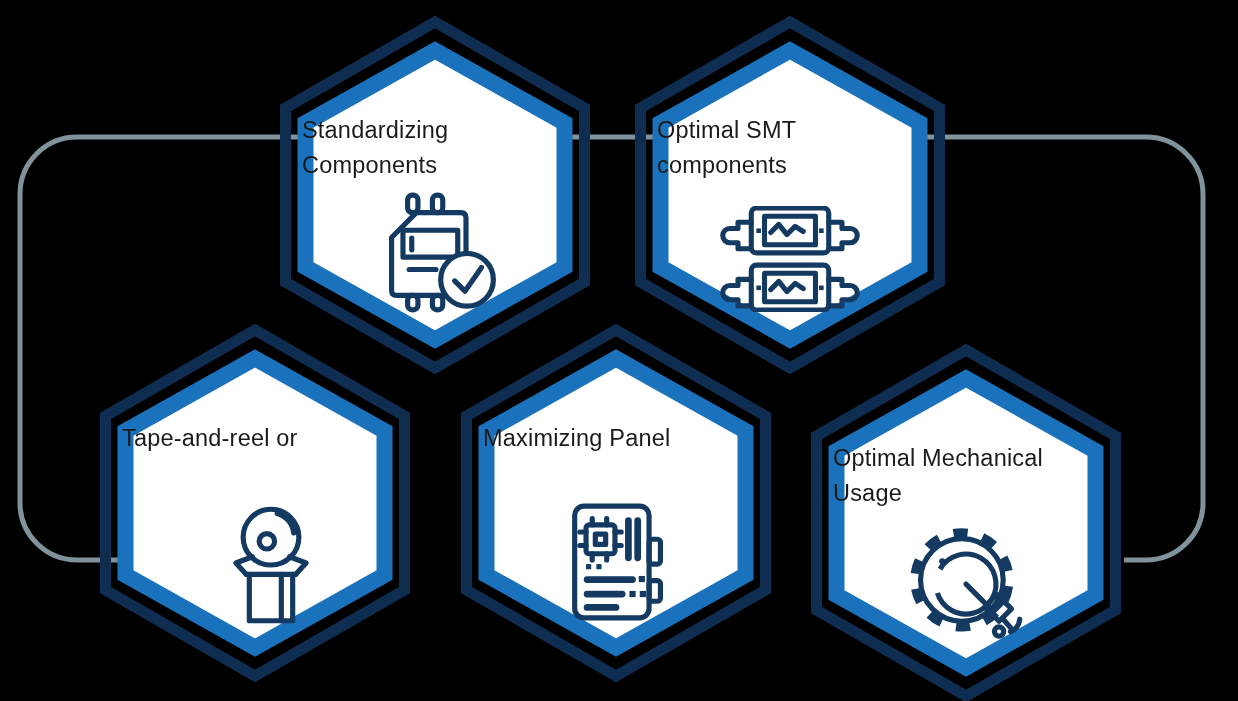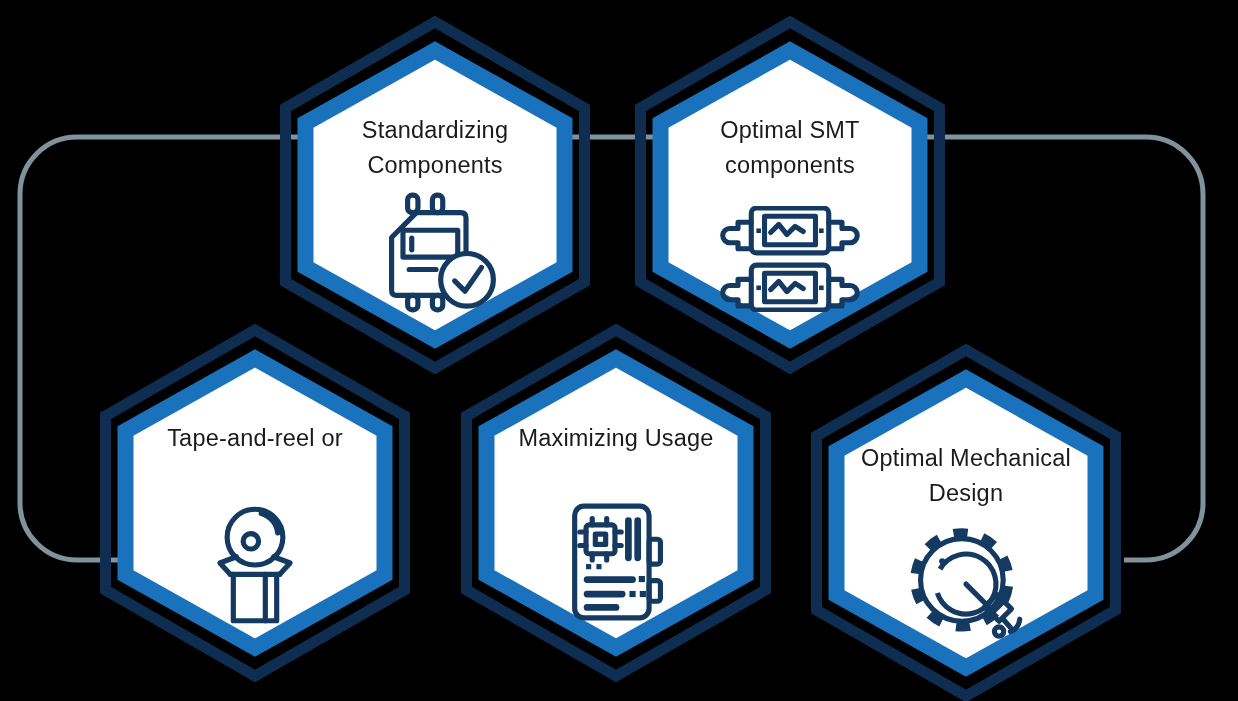--- a/index.html
+++ b/index.html
@@ -5,21 +5,21 @@
   html,body{margin:0;padding:0;background:#000;}
   .stage{
     position:relative;width:1238px;height:701px;background:#000000;
     font-family:"Liberation Sans",sans-serif;overflow:hidden;
   }
   .connector-svg{position:absolute;left:0;top:0;}
   .hex{position:absolute;width:310px;height:358px;}
   .hex-bg{position:absolute;left:0;top:0;}
   .hex-label{
     position:absolute;top:97px;left:22px;right:22px;
-    text-align:center;font-size:23.5px;line-height:35px;color:#1b1b1b;
+    text-align:left;font-size:23.5px;line-height:35px;color:#1b1b1b;
     font-weight:400;letter-spacing:0.2px;
   }
   .hex-label span{display:block;}
   .hex-icon{position:absolute;left:50%;transform:translateX(-50%);top:176px;}
   .hex-icon.wide{top:190px;}
   svg .ic{fill:none;stroke:#143a61;stroke-width:5;stroke-linecap:round;stroke-linejoin:round;}
   svg .ic-thick{fill:none;stroke:#143a61;stroke-width:6.5;stroke-linecap:round;}
   svg .ic-fill{fill:#143a61;stroke:none;}
   svg .ic-white{fill:#ffffff;stroke:#143a61;stroke-width:5;}
 </style>
@@ -79,21 +79,21 @@
         <rect class="ic" x="50" y="10" width="50" height="28"></rect>
         <path class="ic" d="M56 26 L64 18 L72 28 L80 20 L88 25"></path>
         <rect class="ic-fill" x="42" y="22" width="4.5" height="4.5"></rect>
         <rect class="ic-fill" x="103.5" y="22" width="4.5" height="4.5"></rect>
         <path class="ic" d="M37 16 H24 V22 H16 A7 7 0 0 0 16 36 H24 V42 H37"></path>
         <path class="ic" d="M113 16 H126 V22 H134 A7 7 0 0 1 134 36 H126 V42 H113"></path>
       </g>
     </svg>
   </div>
 
-  <div class="hex" style="left:100px;top:324px;">
+  <div class="hex" style="left:100px;top:324px;padding-left:31px;">
     <svg class="hex-bg" width="310" height="358" viewBox="0 0 310 358">
       <polygon points="155,6 304.5,92 304.5,266 155,352 5.5,266 5.5,92" fill="none" stroke="#0f2d50" stroke-width="11"></polygon>
       <polygon points="155,34.5 284.5,107 284.5,251 155,323.5 25.5,251 25.5,107" fill="#ffffff" stroke="#1b72bc" stroke-width="16"></polygon>
     </svg>
     <div class="hex-label">
       <span>Tape-and-reel or</span>
     </div>
     <svg class="hex-icon" width="124" height="128" viewBox="0 0 120 124">
       <circle class="ic-white" cx="60" cy="36" r="27"></circle>
       <circle class="ic" cx="56" cy="40" r="7.5"></circle>
@@ -105,21 +105,21 @@
       <path class="ic" d="M70 72 V117"></path>
     </svg>
   </div>
 
   <div class="hex" style="left:461px;top:324px;">
     <svg class="hex-bg" width="310" height="358" viewBox="0 0 310 358">
       <polygon points="155,6 304.5,92 304.5,266 155,352 5.5,266 5.5,92" fill="none" stroke="#0f2d50" stroke-width="11"></polygon>
       <polygon points="155,34.5 284.5,107 284.5,251 155,323.5 25.5,251 25.5,107" fill="#ffffff" stroke="#1b72bc" stroke-width="16"></polygon>
     </svg>
     <div class="hex-label">
-      <span>Maximizing Usage</span>
+      <span>Maximizing Panel</span>
     </div>
     <svg class="hex-icon" width="124" height="124" viewBox="0 0 120 120">
       <rect class="ic" x="92" y="38" width="11" height="24" rx="3"></rect>
       <rect class="ic" x="92" y="78" width="11" height="20" rx="3"></rect>
       <rect class="ic" x="20" y="6" width="72" height="108" rx="9"></rect>
       <rect class="ic" x="31" y="24" width="28" height="28" rx="3"></rect>
       <rect class="ic" x="40" y="33" width="10" height="10"></rect>
       <path class="ic" d="M37 24 V18 M51 24 V18 M37 52 V58 M51 52 V58 M31 31 H25 M31 44 H25 M59 31 H65 M59 44 H65"></path>
       <path class="ic-thick" d="M72 20 V56"></path>
       <path class="ic-thick" d="M81 20 V56"></path>
@@ -134,21 +134,21 @@
     </svg>
   </div>
 
   <div class="hex" style="left:811px;top:344px;">
     <svg class="hex-bg" width="310" height="358" viewBox="0 0 310 358">
       <polygon points="155,6 304.5,92 304.5,266 155,352 5.5,266 5.5,92" fill="none" stroke="#0f2d50" stroke-width="11"></polygon>
       <polygon points="155,34.5 284.5,107 284.5,251 155,323.5 25.5,251 25.5,107" fill="#ffffff" stroke="#1b72bc" stroke-width="16"></polygon>
     </svg>
     <div class="hex-label">
       <span>Optimal Mechanical</span>
-      <span>Design</span>
+      <span>Usage</span>
     </div>
     <svg class="hex-icon" width="124" height="124" viewBox="0 0 120 120">
       <circle cx="56" cy="58" r="45" fill="none" stroke="#143a61" stroke-width="10" stroke-dasharray="13.5 14.7" transform="rotate(8 56 58)"></circle>
       <circle class="ic" cx="56" cy="58" r="40"></circle>
       <circle cx="60" cy="62" r="29" fill="#ffffff" stroke="#143a61" stroke-width="5" stroke-dasharray="158 24" transform="rotate(-150 60 62)"></circle>
       <circle class="ic-fill" cx="37" cy="40" r="3"></circle>
       <path class="ic" d="M60 62 L82 84"></path>
       <path class="ic" d="M78 84 L90 72 L104 86 L92 98 Z"></path>
       <path class="ic" d="M83 92 L97 78"></path>
       <path class="ic" d="M96 96 L103 104"></path>

